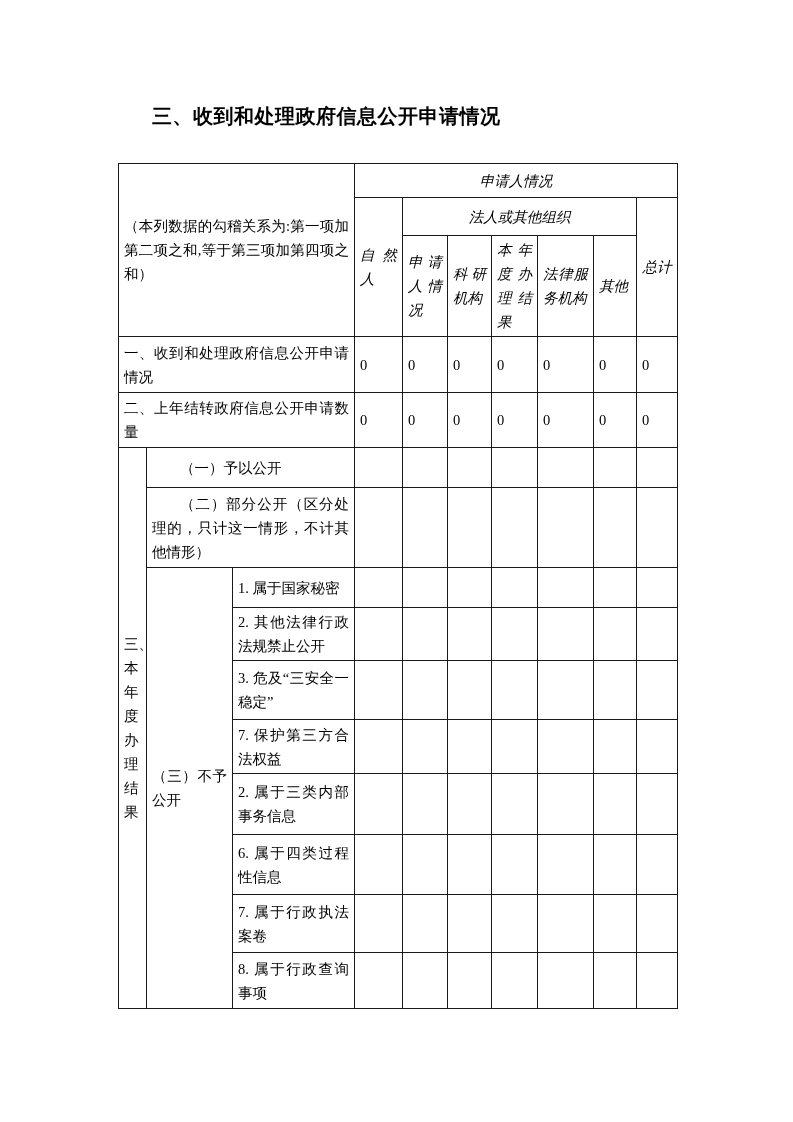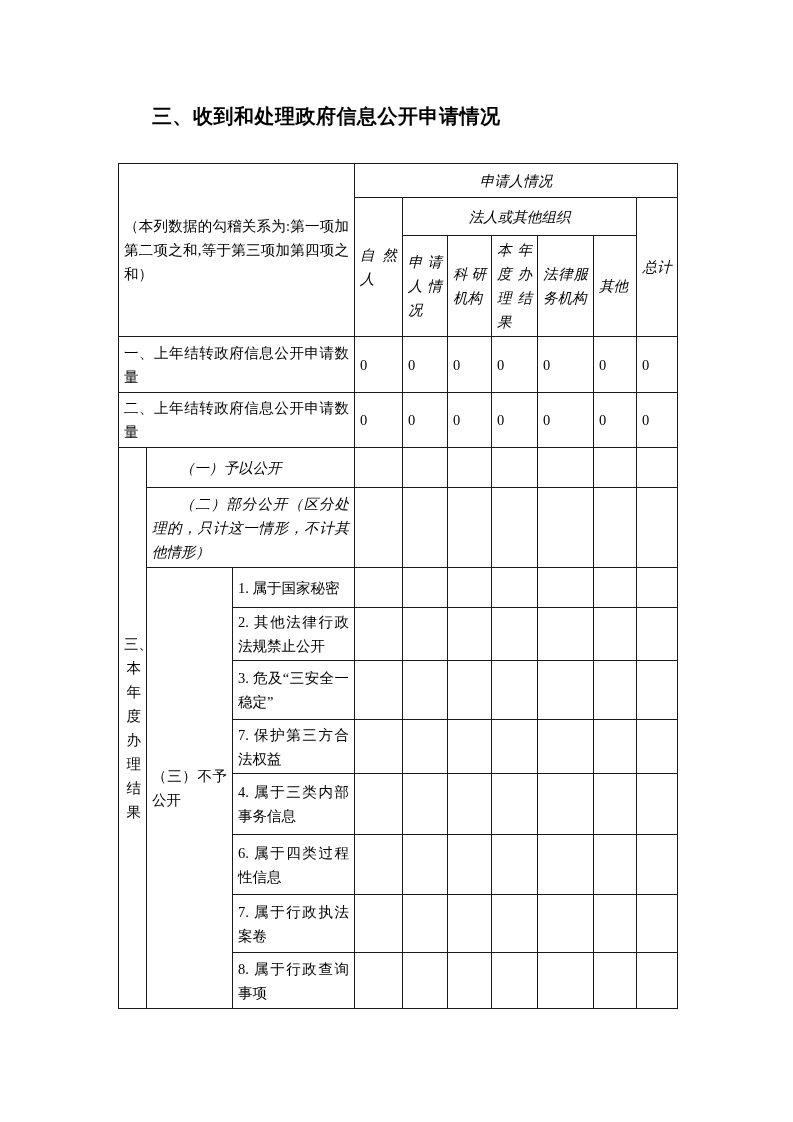--- a/index.html
+++ b/index.html
@@ -63,30 +63,29 @@
   td.c-rowlabel {
     text-align: justify;
     line-height: 26px;
     padding: 1px 10px 1px 6px;
   }
   
   td.c-vert {
     padding: 0;
     font-size: 13.5px;
     line-height: 25px;
-    text-align: right;
+    text-align: left;
     vertical-align: middle;
   }
   
   td.c-indent {
     text-indent: 28px;
     text-align: justify;
     line-height: 27px;
     padding: 2px 14px 2px 6px;
-    font-style: italic;
   }
   
   td.c-refusal {
     text-align: justify;
     line-height: 26px;
     padding: 2px 6px;
     vertical-align: middle;
     margin-top: 36px;
   }
   
@@ -138,21 +137,21 @@
 
     <tr style="height:82px">
       <td class="c-jhead">申请人情况</td>
       <td class="c-jhead">科研机构</td>
       <td class="c-jhead">本年度办理结果</td>
       <td class="c-jhead">法律服务机构</td>
       <td class="c-jhead">其他</td>
     </tr>
 
     <tr style="height:56px">
-      <td class="c-rowlabel" colspan="3">一、上年结转政府信息公开申请数量</td>
+      <td class="c-rowlabel" colspan="3">一、收到和处理政府信息公开申请情况</td>
       <td class="c-val">0</td>
       <td class="c-val">0</td>
       <td class="c-val">0</td>
       <td class="c-val">0</td>
       <td class="c-val">0</td>
       <td class="c-val">0</td>
       <td class="c-val">0</td>
     </tr>
 
     <tr style="height:55px">
@@ -228,21 +227,21 @@
       <td class="c-val"></td>
       <td class="c-val"></td>
       <td class="c-val"></td>
       <td class="c-val"></td>
       <td class="c-val"></td>
       <td class="c-val"></td>
       <td class="c-val"></td>
     </tr>
 
     <tr style="height:61px">
-      <td class="c-item">4. 属于三类内部事务信息</td>
+      <td class="c-item">2. 属于三类内部事务信息</td>
       <td class="c-val"></td>
       <td class="c-val"></td>
       <td class="c-val"></td>
       <td class="c-val"></td>
       <td class="c-val"></td>
       <td class="c-val"></td>
       <td class="c-val"></td>
     </tr>
 
     <tr style="height:60px">

